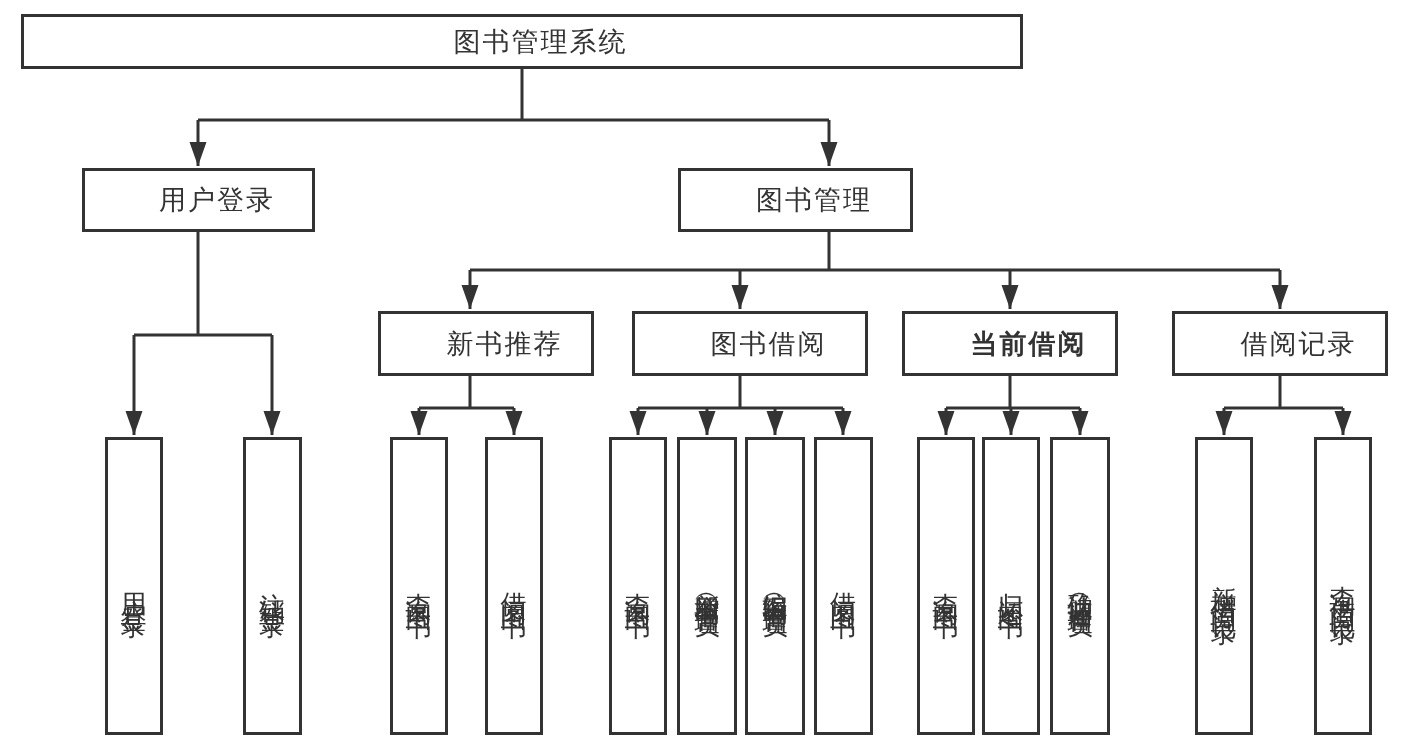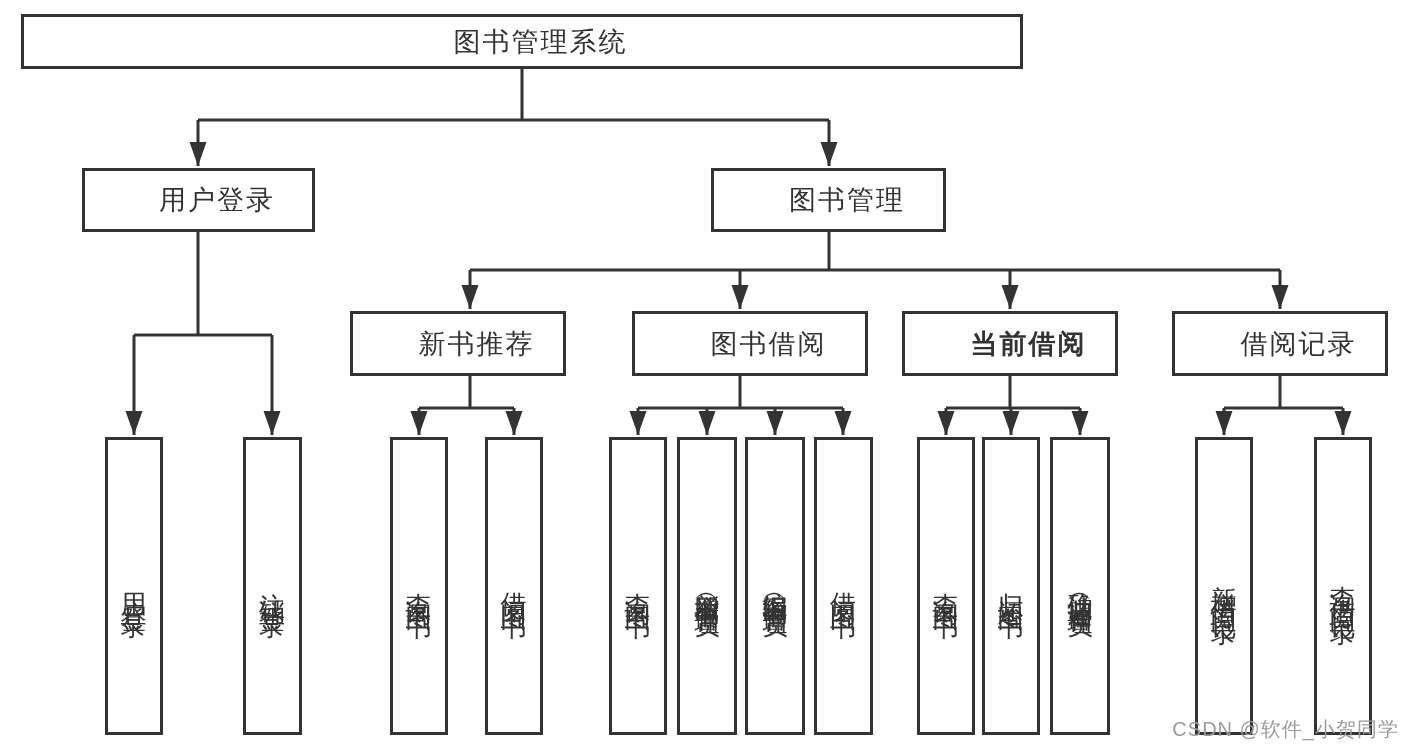--- a/index.html
+++ b/index.html
@@ -97,23 +97,23 @@
 
       <path d="M1280,376 V408 M1224,408 H1343"></path>
       <path d="M1224,408 V435" marker-end="url(#arrow)"></path>
       <path d="M1343,408 V435" marker-end="url(#arrow)"></path>
     </g>
   </svg>
 
   <div class="node hbox" style="left:21px; top:14px; width:1002px; height:55px;">图书管理系统</div>
 
   <div class="node hbox" style="left:82px; top:168px; width:233px; height:64px;">用户登录</div>
-  <div class="node hbox" style="left:711px; top:168px; width:235px; height:64px;">图书管理</div>
+  <div class="node hbox" style="left:678px; top:168px; width:235px; height:64px;">图书管理</div>
 
-  <div class="node hbox" style="left:350px; top:311px; width:216px; height:65px;">新书推荐</div>
+  <div class="node hbox" style="left:378px; top:311px; width:216px; height:65px;">新书推荐</div>
   <div class="node hbox" style="left:632px; top:311px; width:236px; height:65px;">图书借阅</div>
   <div class="node hbox" style="left:902px; top:311px; width:216px; height:65px;font-weight:bold;">当前借阅</div>
   <div class="node hbox" style="left:1172px; top:311px; width:216px; height:65px;">借阅记录</div>
 
   <div class="node vbox" style="left:105px; top:437px; width:58px; height:298px;">
     <span class="vtext">用户登录</span>
   </div>
   <div class="node vbox" style="left:243px; top:437px; width:59px; height:298px;">
     <span class="vtext">注销登录</span>
   </div>
@@ -148,15 +148,14 @@
     <span class="vtext">确认归还（管理员）</span>
   </div>
 
   <div class="node vbox" style="left:1195px; top:437px; width:58px; height:298px;">
     <span class="vtext">新增借阅记录</span>
   </div>
   <div class="node vbox" style="left:1314px; top:437px; width:58px; height:298px;">
     <span class="vtext">查询借阅记录</span>
   </div>
 
-  <div class="watermark">CSDN @软件_小贺同学</div>
 
 </div>
 
 </body></html>

